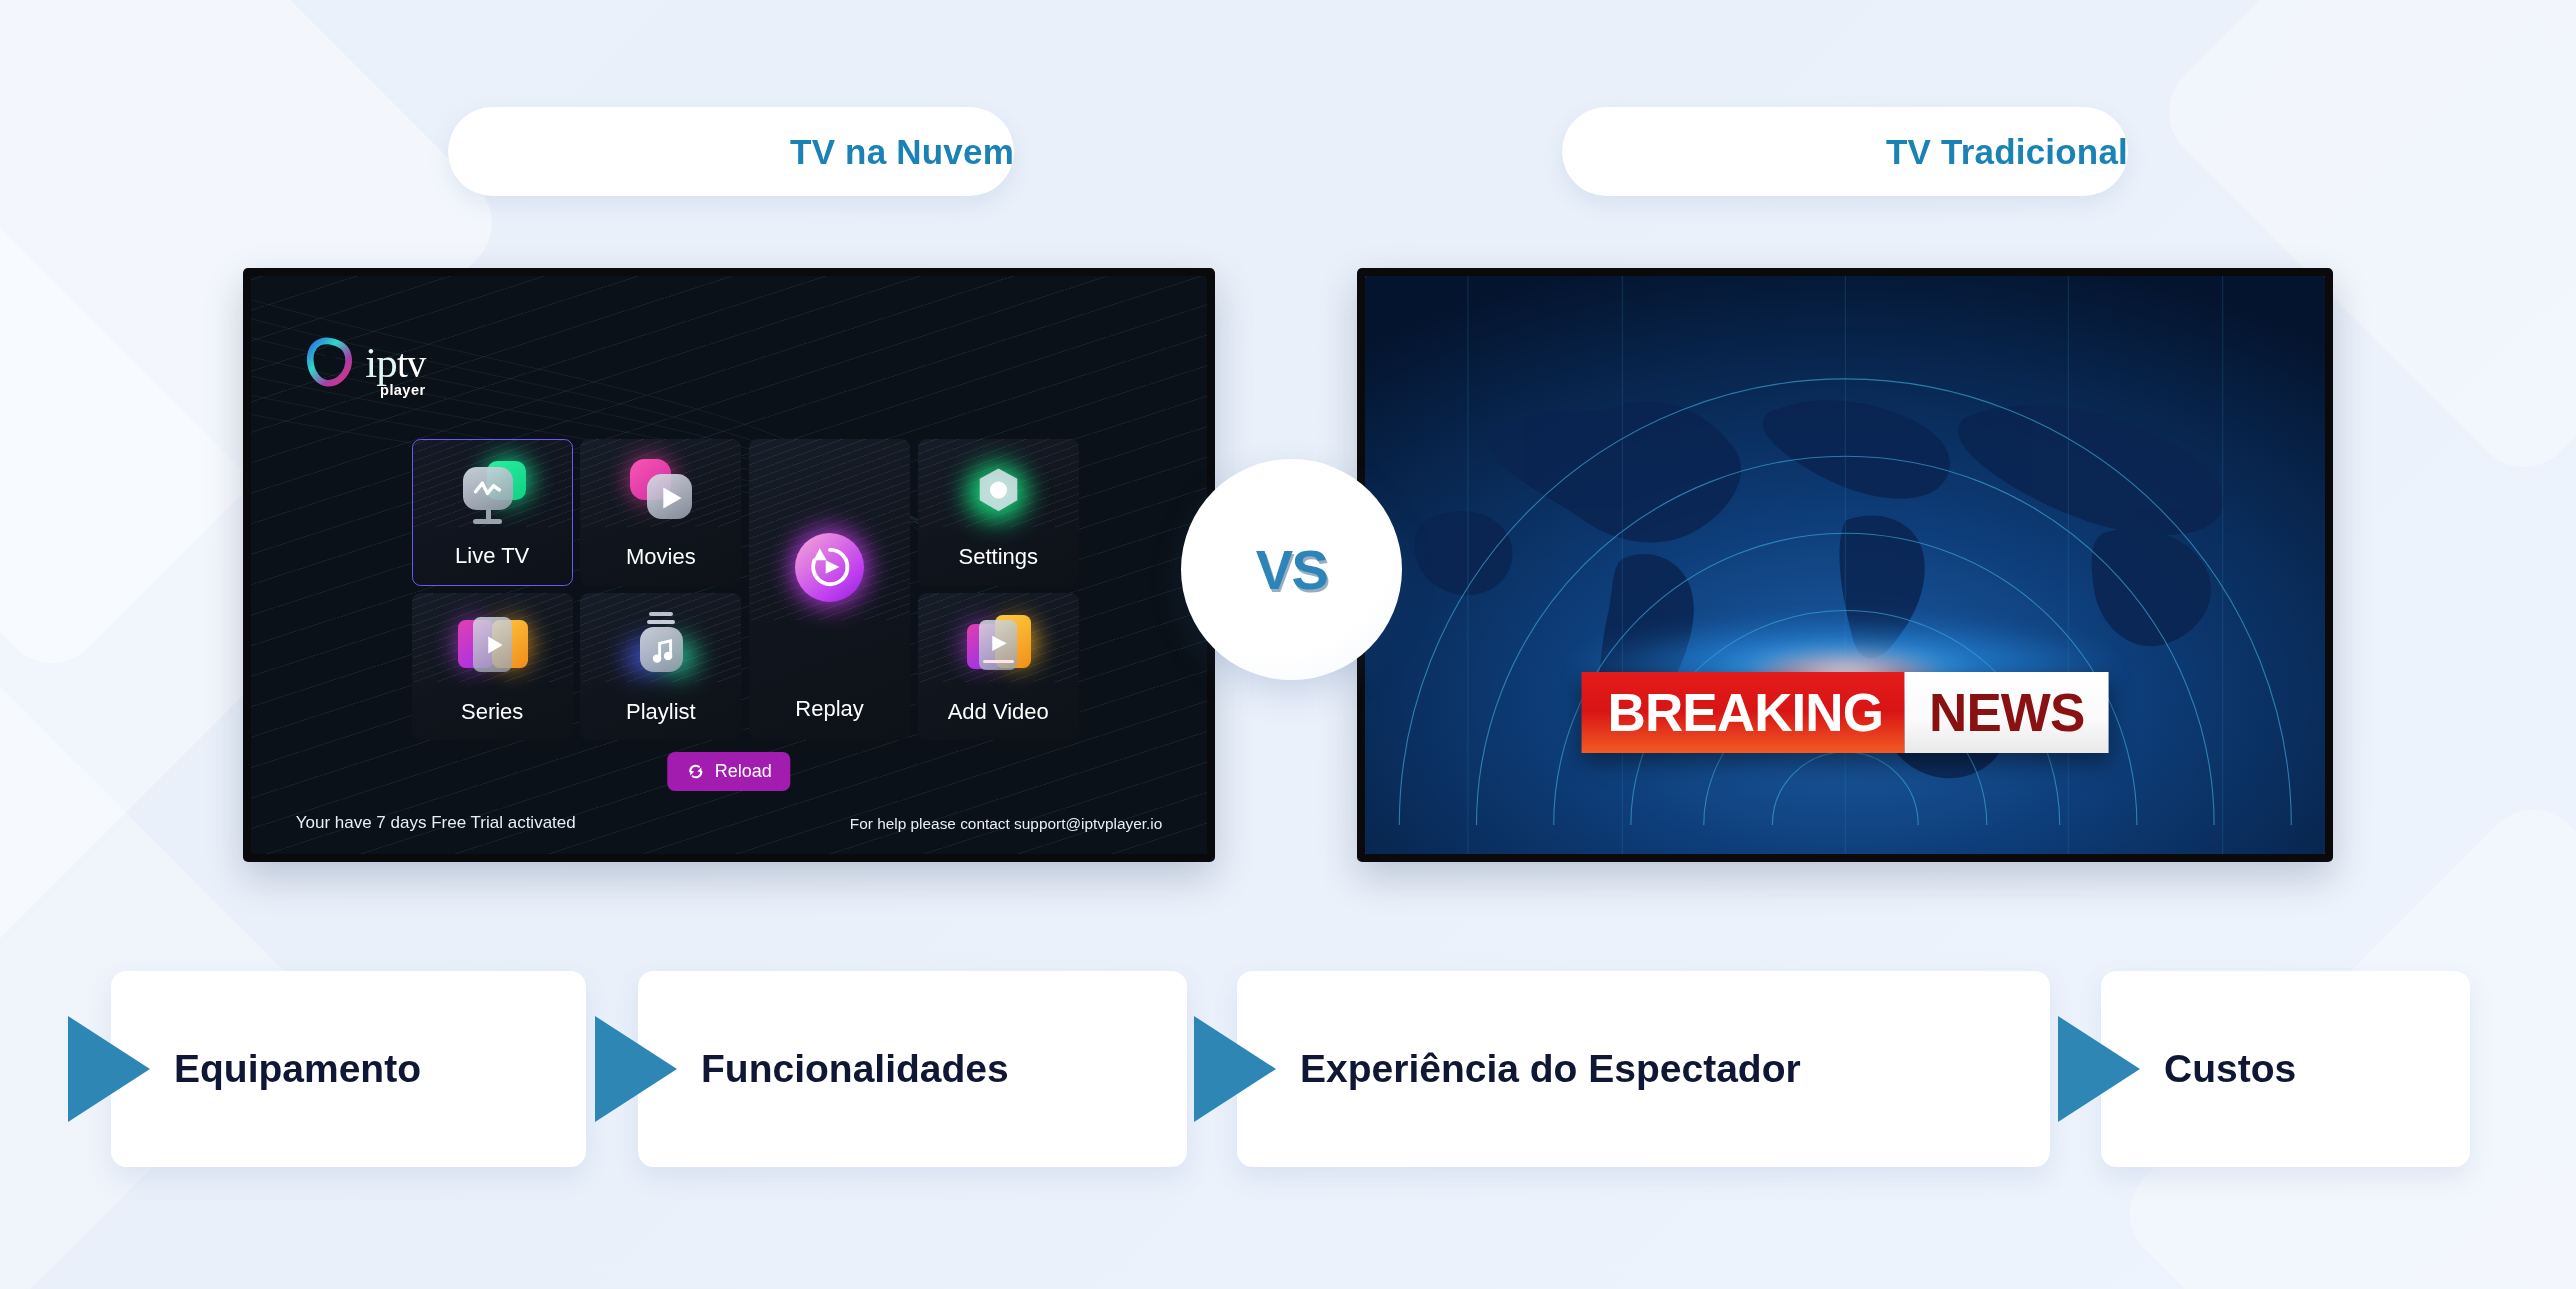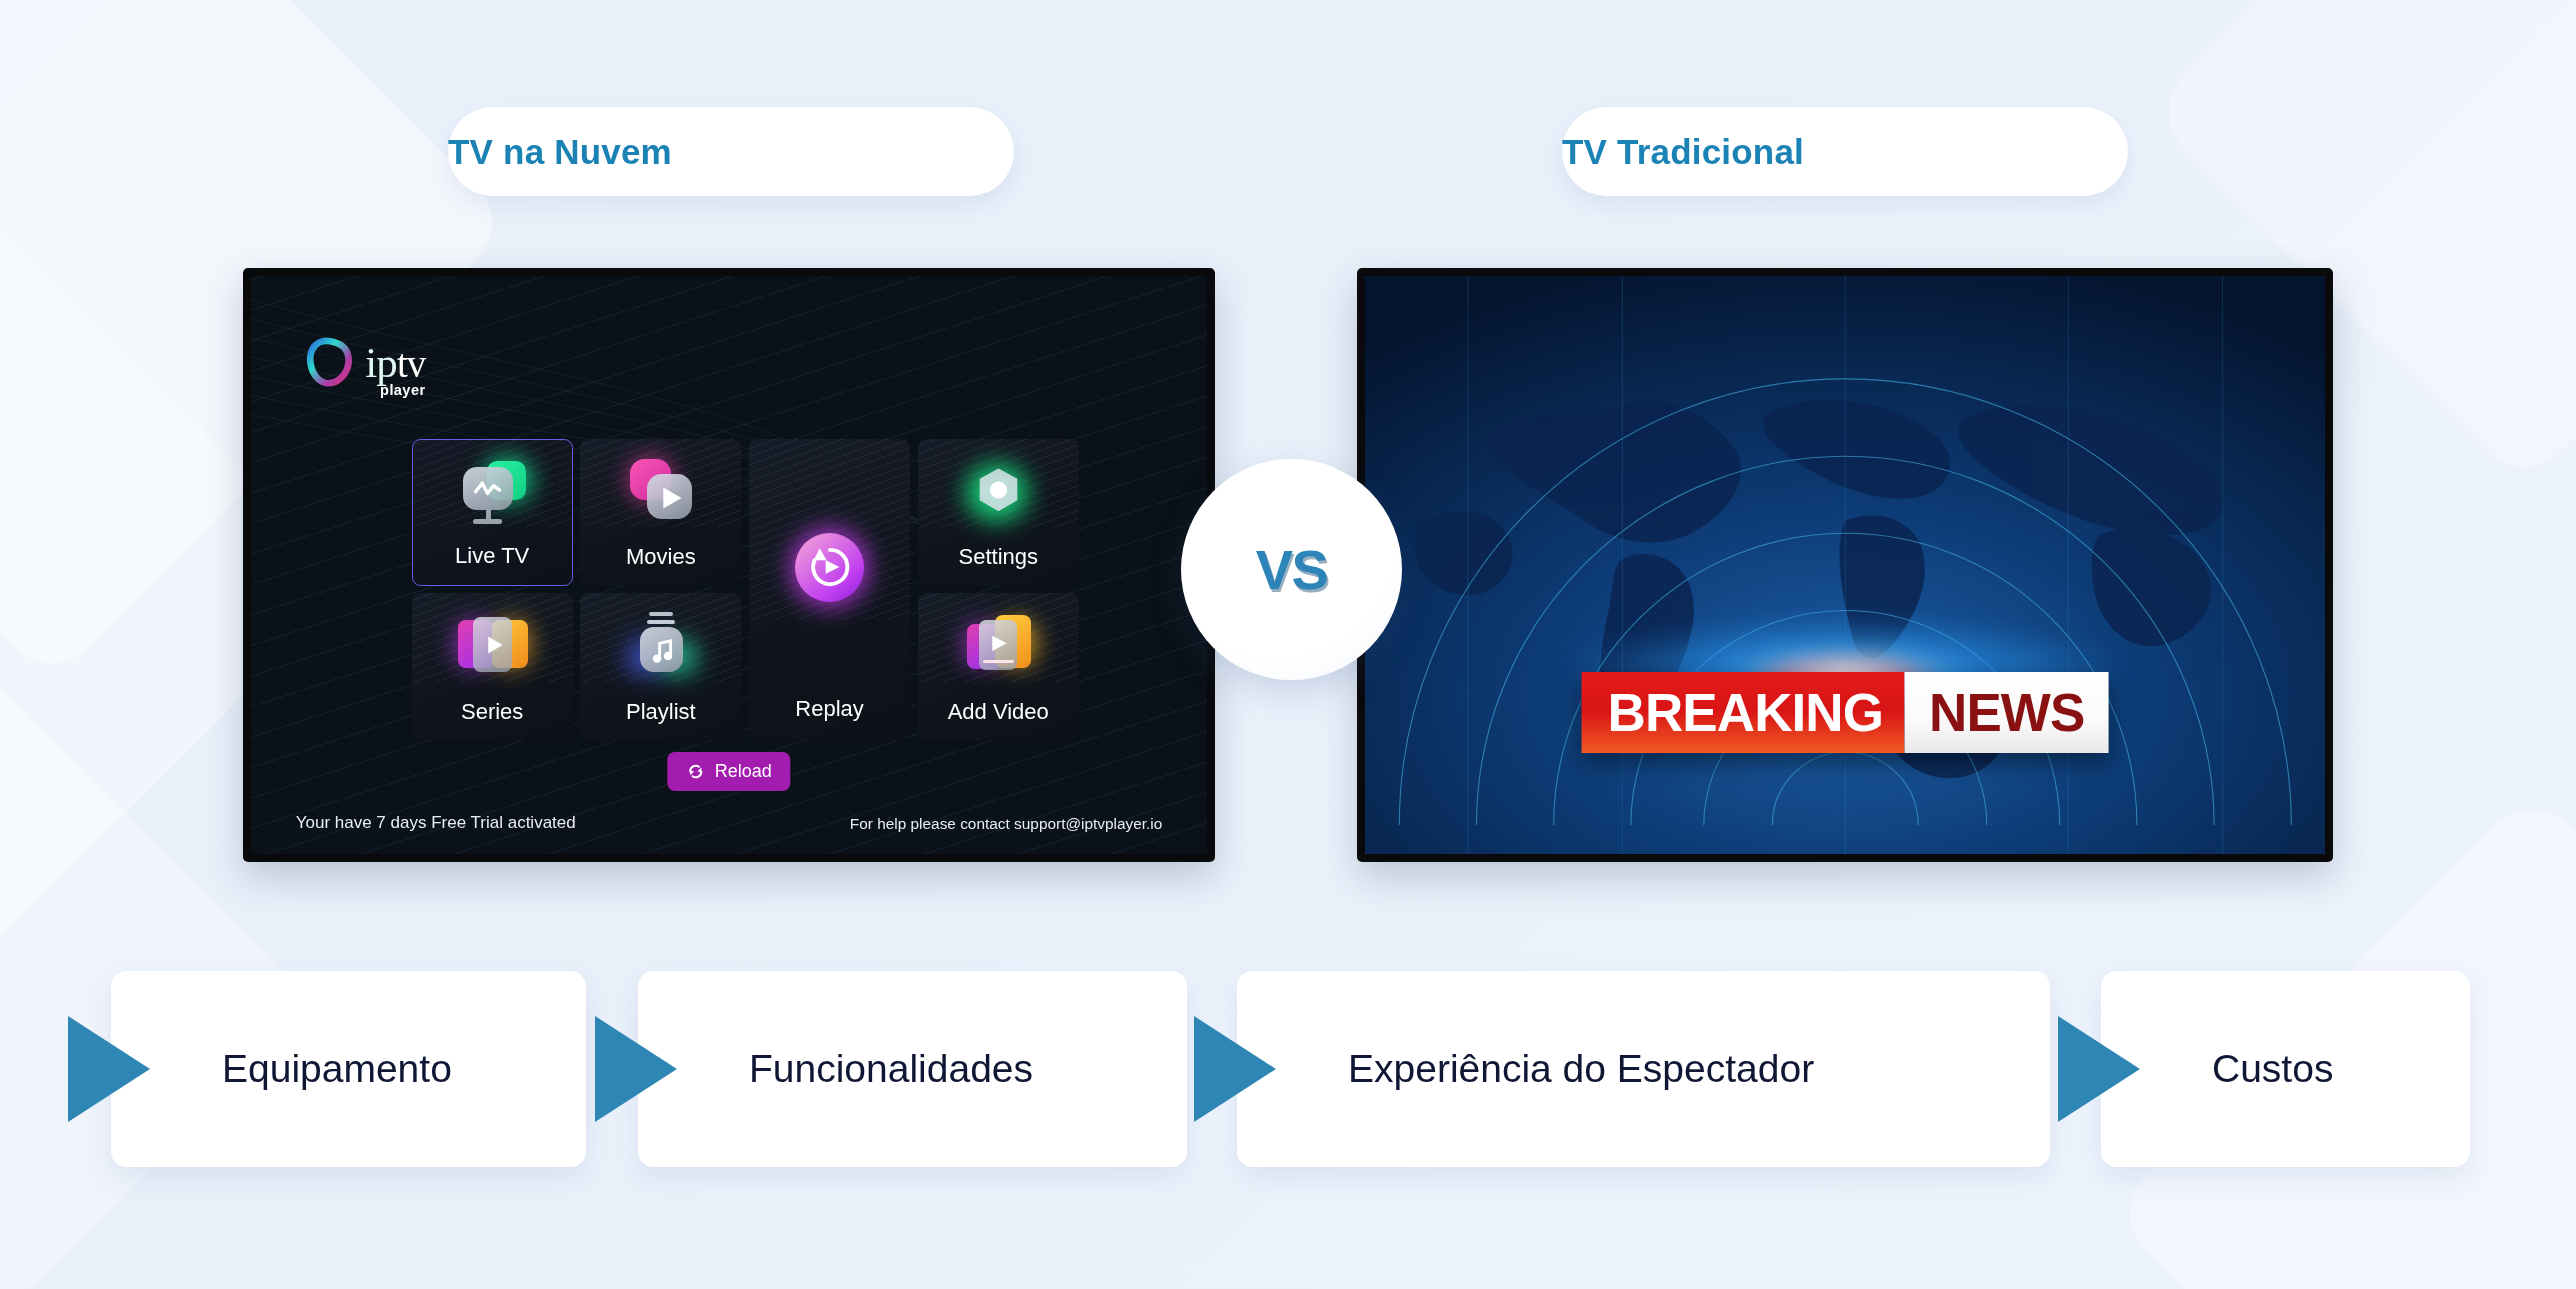--- a/index.html
+++ b/index.html
@@ -29,21 +29,21 @@
           transform: rotate(45deg); border-radius: 51px; opacity: .35; }
   .bg-e { right: -257px; bottom: -223px; width: 600px; height: 600px;
           transform: rotate(45deg); border-radius: 51px; opacity: .30; }
 
   
   .pill {
     position: absolute;
     height: 89px;
     background: #ffffff;
     border-radius: 51px;
-    display: flex; align-items: center; justify-content: flex-start;
+    display: flex; align-items: center; justify-content: flex-end;
     box-shadow: 0 8.6px 22px rgba(60,100,160,.10);
     color: #1b82b5;
     font-size: 35px;
     font-weight: 700;
     letter-spacing: 0.2px;
     white-space: nowrap;
   }
   .pill-cloud { left: 448px; top: 107px; width: 566px; }
   .pill-trad  { left: 1562px; top: 107px; width: 566px; }
 
@@ -186,22 +186,22 @@
     display: flex; align-items: center;
   }
   .card-arrow {
     position: absolute; left: -43px; top: 50%; transform: translateY(-50%);
     width: 0; height: 0;
     border-top: 53px solid transparent;
     border-bottom: 53px solid transparent;
     border-left: 82px solid #2e86b5;
   }
   .card-label {
-    margin-left: 111px;
-    font-size: 39px; font-weight: 400; color: #0f1734;
+    margin-left: 63px;
+    font-size: 39px; font-weight: 700; color: #0f1734;
     white-space: nowrap;
   }
   .card-0 { left: 111px; width: 475px; }
   .card-1 { left: 638px; width: 549px; }
   .card-2 { left: 1237px; width: 813px; }
   .card-3 { left: 2101px; width: 369px; }
 </style>
 </head>
 <body>
 

